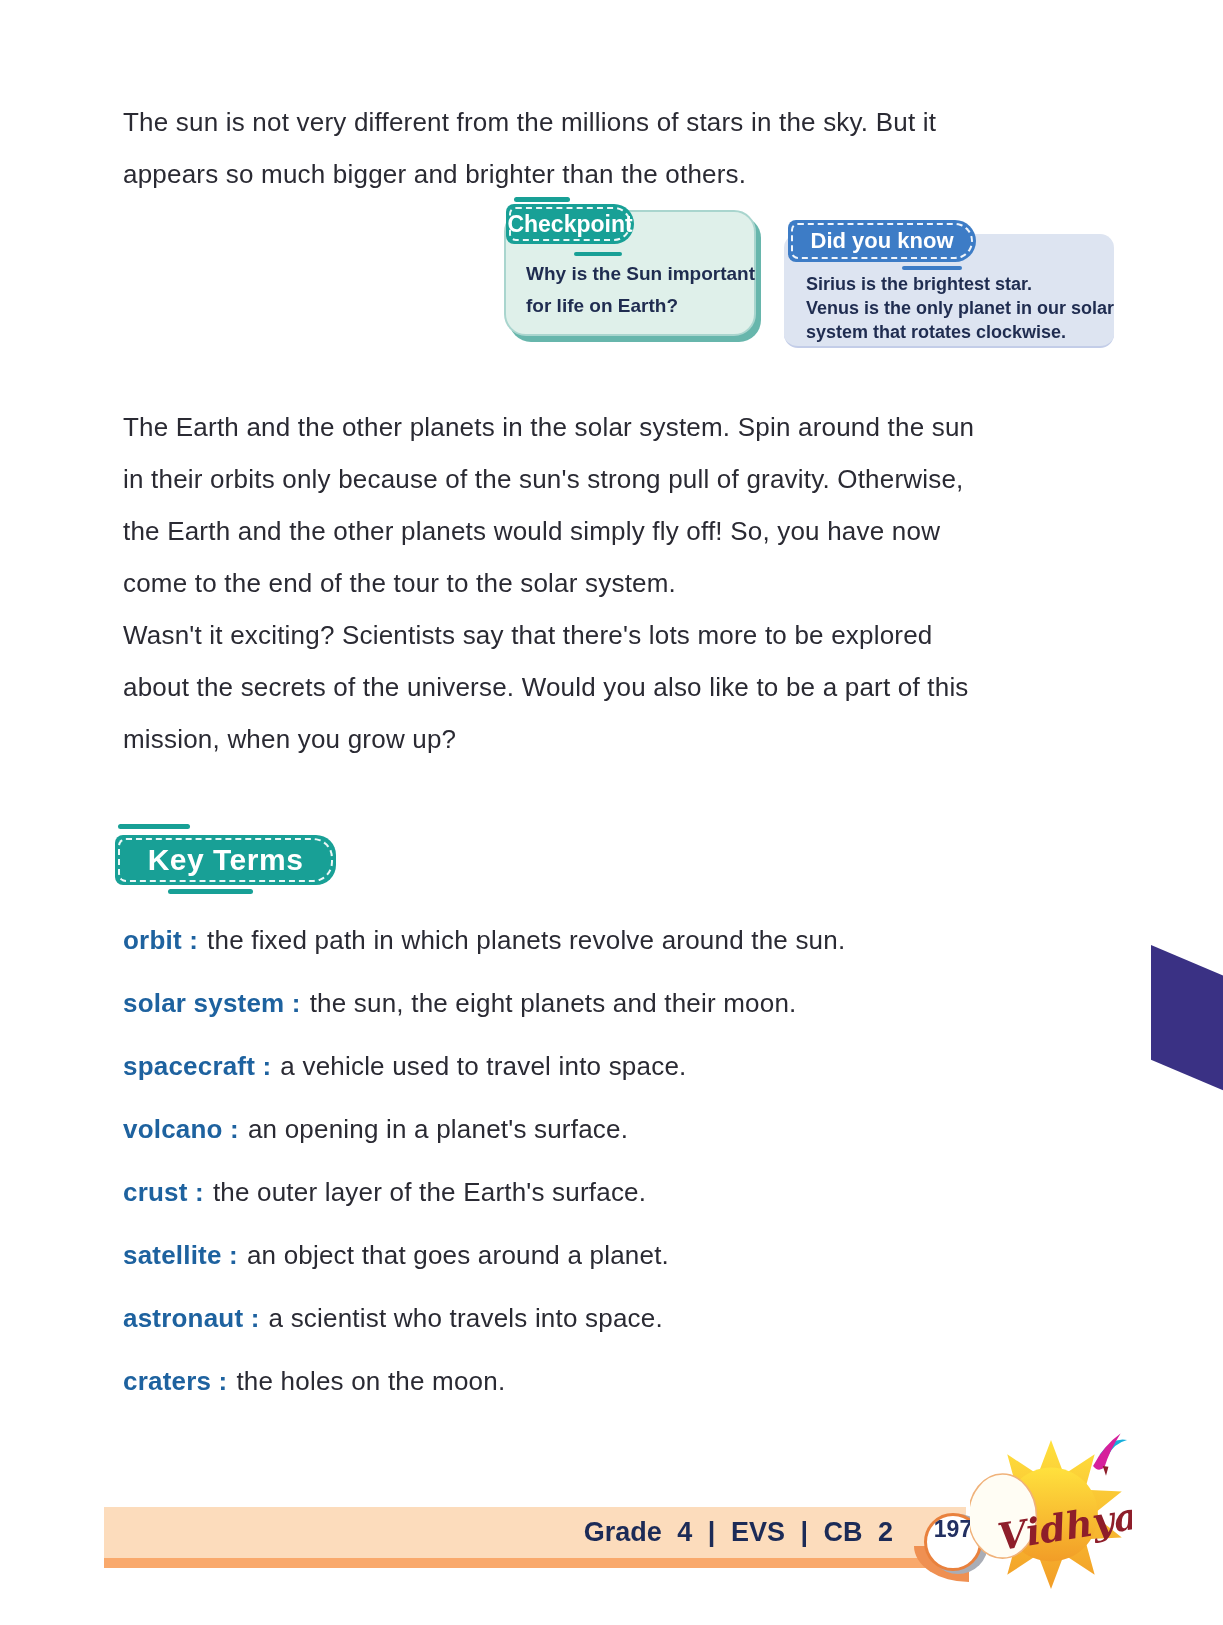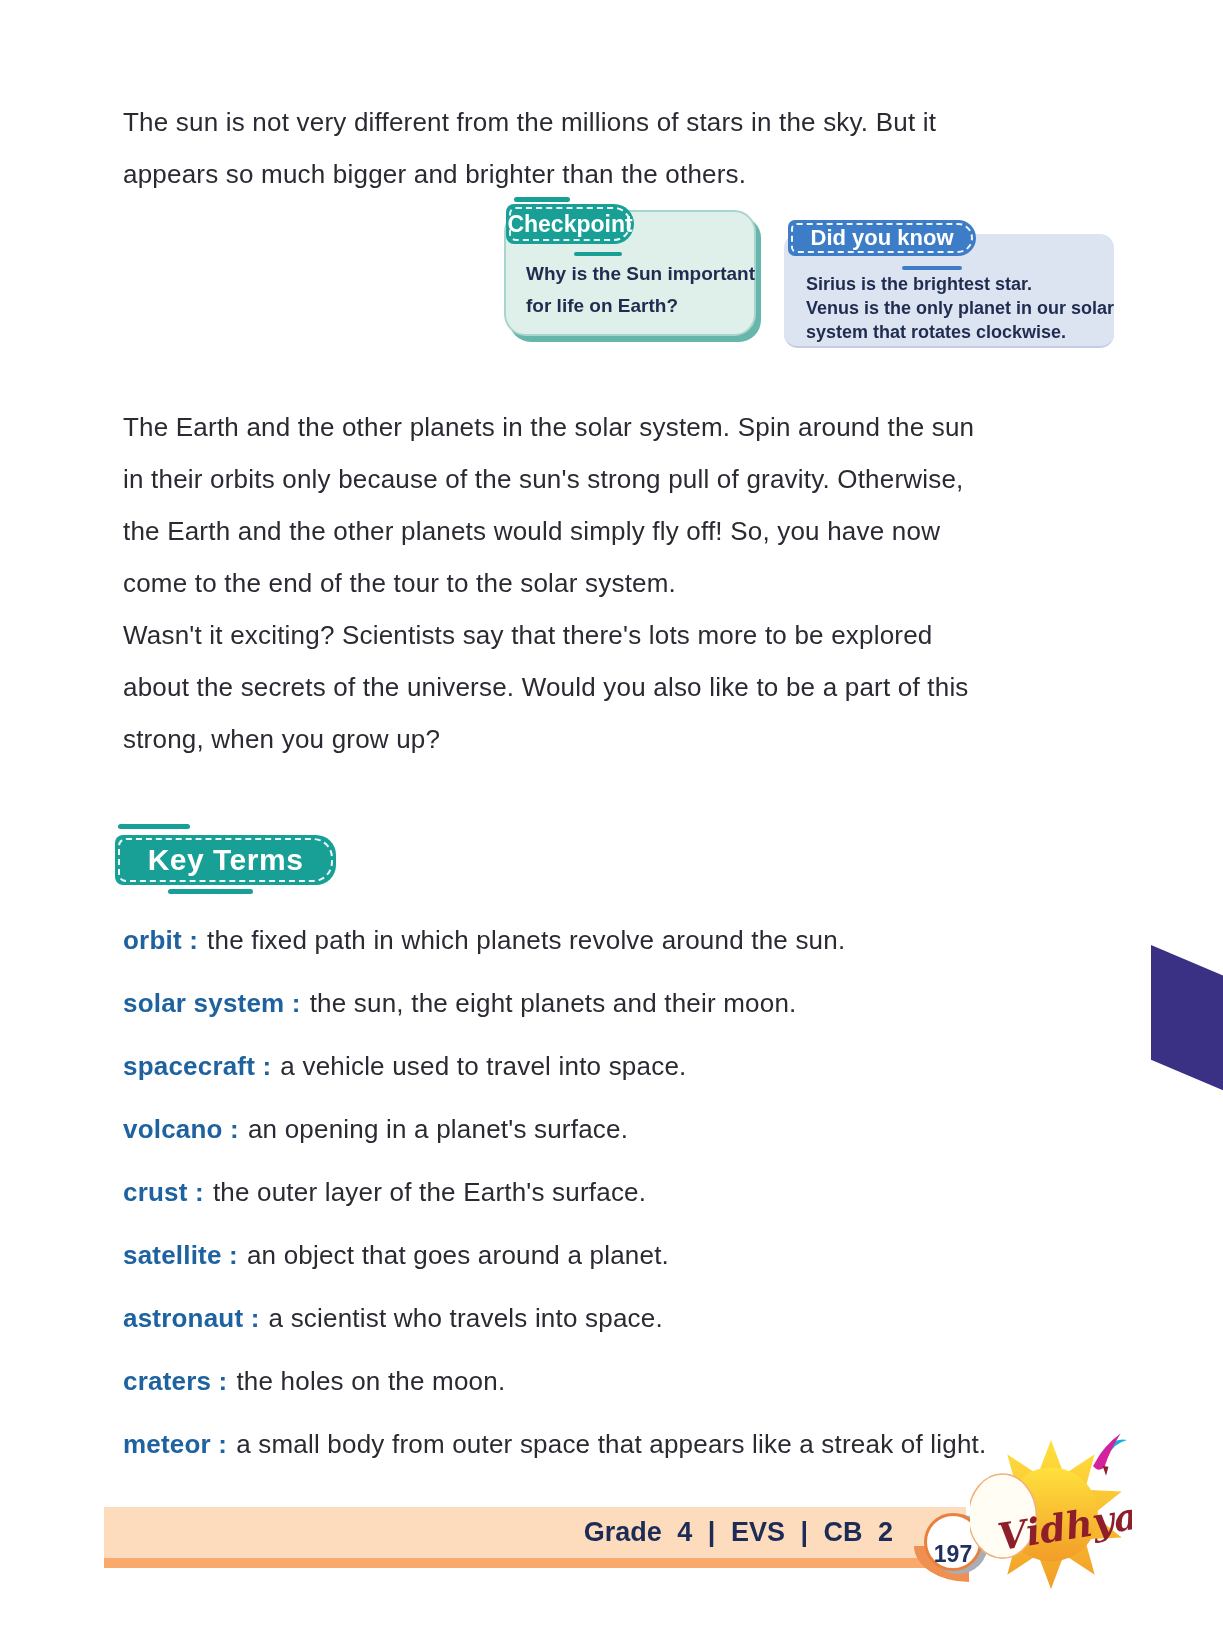--- a/index.html
+++ b/index.html
@@ -32,21 +32,21 @@
   .cp-badge{left:488px;top:204px;width:128px;height:40px;font-size:23px;}
   .cp-text{
     position:absolute;left:508px;top:258px;font-size:19px;line-height:32px;
     font-weight:bold;color:#1f2c50;z-index:2;
   }
   
   .dyk-box{
     position:absolute;left:766px;top:234px;width:330px;height:112px;
     background:#dde4f1;border-radius:14px;border-bottom:2px solid #c3cde8;z-index:1;
   }
-  .dyk-badge{left:770px;top:220px;width:188px;height:36px;font-size:22px;}
+  .dyk-badge{left:770px;top:220px;width:188px;height:42px;font-size:22px;}
   .dyk-text{
     position:absolute;left:788px;top:272px;font-size:18px;line-height:24px;
     font-weight:bold;color:#1f2c50;z-index:2;
   }
   
   .kt-badge{
     position:absolute;left:97px;top:835px;width:221px;height:50px;
     background:#18a096;border-radius:10px 26px 26px 10px;z-index:2;
   }
   .kt-badge .badge-inner{font-size:30px;letter-spacing:0.5px;}
@@ -64,21 +64,21 @@
   .footer-course{
     position:absolute;left:540px;top:1517px;width:335px;text-align:right;
     font-size:27px;font-weight:bold;color:#1c2b57;word-spacing:8px;z-index:3;
   }
   .footer-swoosh{
     position:absolute;left:896px;top:1546px;width:55px;height:36px;
     background:#ef9052;border-radius:0 0 0 100%;z-index:4;
   }
   .page-circle{
     position:absolute;left:906px;top:1513px;width:52px;height:52px;background:#ffffff;
-    border:3px solid #e9813d;border-radius:50%;display:flex;align-items:flex-end;justify-content:center;
+    border:3px solid #e9813d;border-radius:50%;display:flex;align-items:flex-start;justify-content:center;
     box-shadow:5px 2px 0 1px #a9adb6;z-index:5;
   }
   .page-circle span{font-size:23px;font-weight:600;color:#223061;}
   .logo{position:absolute;left:952px;top:1432px;z-index:6;}
 </style>
 </head>
 <body>
 
 <div class="page">
 
@@ -104,21 +104,21 @@
 Venus is the only planet in our solar
 system that rotates clockwise.</p>
 
   <p class="body-text preline" style="top:401px;">The Earth and the other planets in the solar system. Spin around the sun
 in their orbits only because of the sun's strong pull of gravity. Otherwise,
 the Earth and the other planets would simply fly off! So, you have now
 come to the end of the tour to the solar system.</p>
 
   <p class="body-text preline" style="top:609px;">Wasn't it exciting? Scientists say that there's lots more to be explored
 about the secrets of the universe. Would you also like to be a part of this
-strong, when you grow up?</p>
+mission, when you grow up?</p>
 
   <div class="dash" style="left:100px;top:824px;width:72px;height:5px;"></div>
   <div class="kt-badge badge teal">
     <span class="badge-inner">Key Terms</span>
   </div>
   <div class="dash" style="left:150px;top:889px;width:85px;height:5px;"></div>
 
   <div class="term-row" style="top:925px;">
     <span class="term">orbit :</span><span class="def">the fixed path in which planets revolve around the sun.</span>
   </div>
@@ -135,23 +135,20 @@
     <span class="term">crust :</span><span class="def">the outer layer of the Earth's surface.</span>
   </div>
   <div class="term-row" style="top:1240px;">
     <span class="term">satellite :</span><span class="def">an object that goes around a planet.</span>
   </div>
   <div class="term-row" style="top:1303px;">
     <span class="term">astronaut :</span><span class="def">a scientist who travels into space.</span>
   </div>
   <div class="term-row" style="top:1366px;">
     <span class="term">craters :</span><span class="def">the holes on the moon.</span>
-  </div>
-  <div class="term-row" style="top:1429px;">
-    <span class="term">meteor :</span><span class="def">a small body from outer space that appears like a streak of light.</span>
   </div>
 
   <div class="chapter-tab"></div>
 
   <div class="footer-bar"></div>
   <div class="footer-stripe"></div>
   <div class="footer-course">Grade 4 | EVS | CB 2</div>
   <div class="footer-swoosh"></div>
   <div class="page-circle">
     <span>197</span>

